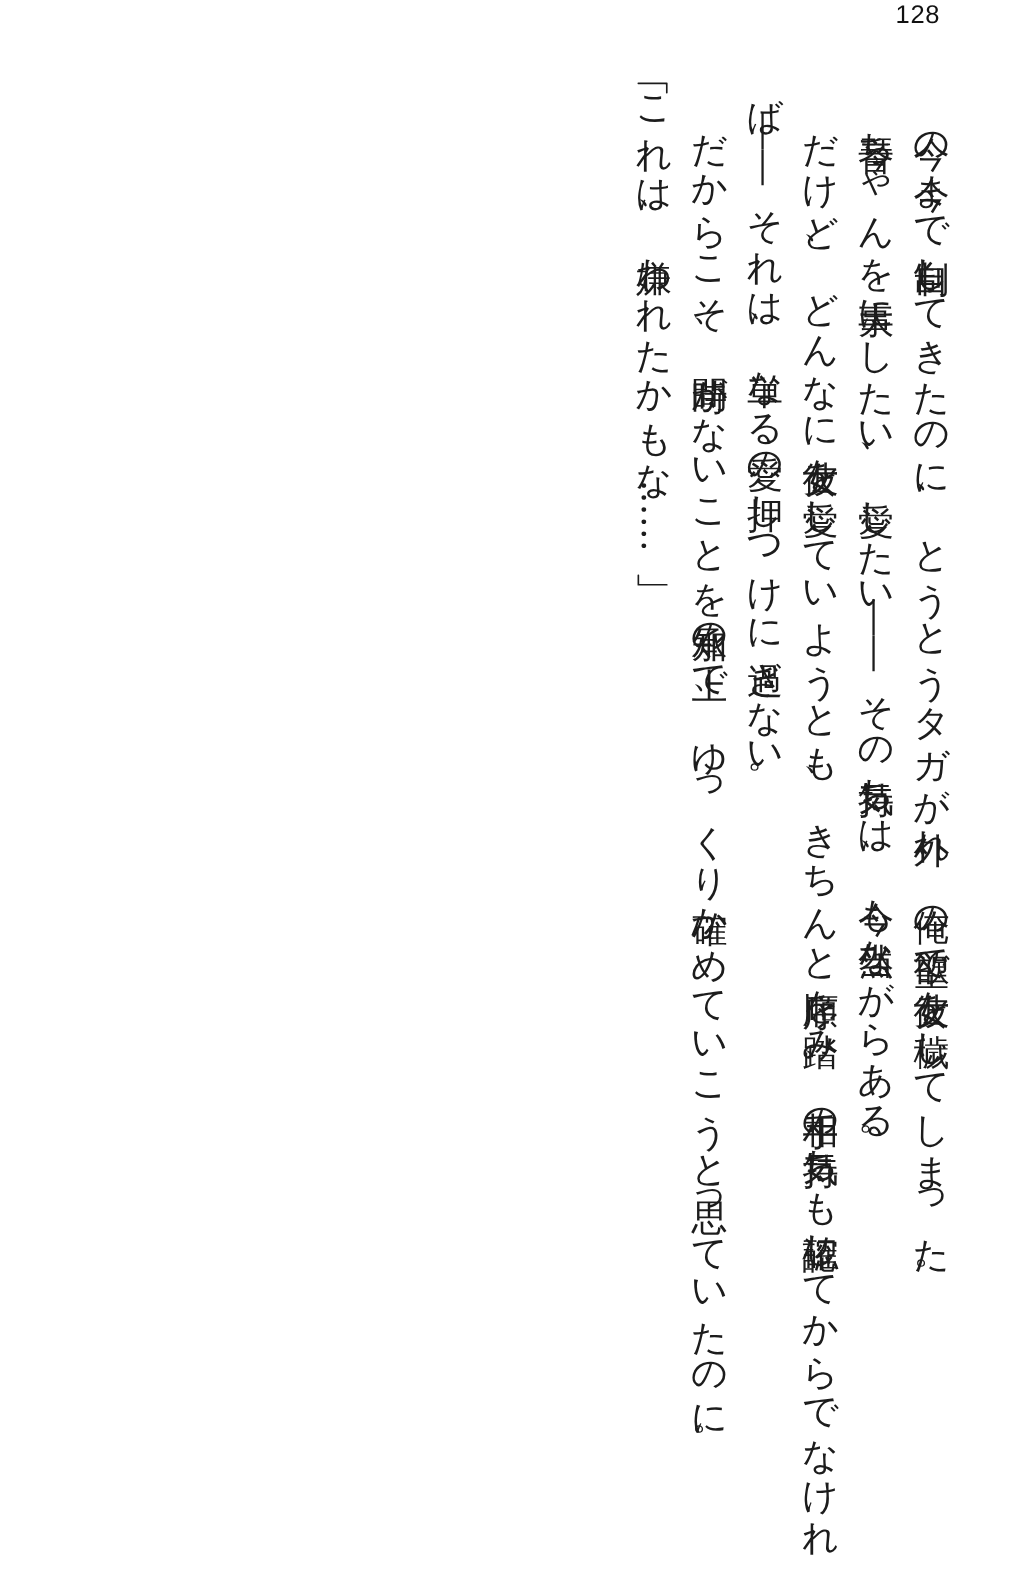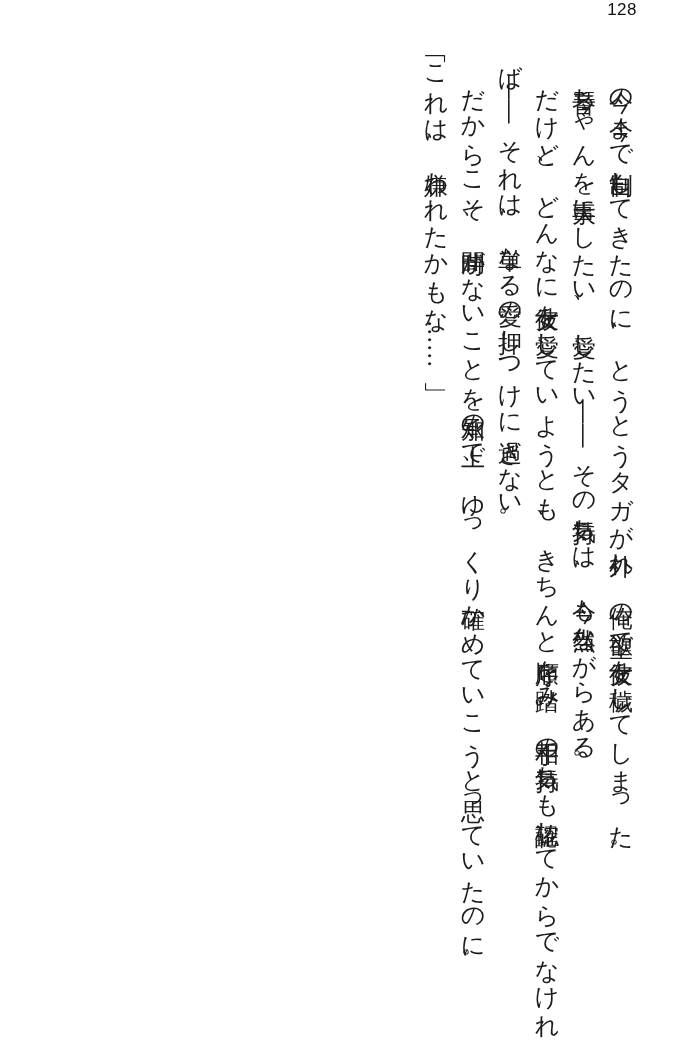--- a/index.html
+++ b/index.html
@@ -17,21 +17,21 @@
     .book-page {
       position: absolute;
       inset: 0;
       background: #ffffff;
     }
     .page-number {
       position: absolute;
       top: 0px;
       left: 597px;
       width: 40px;
-      text-align: right;
+      text-align: left;
       font-family: "Liberation Sans", sans-serif;
       font-size: 17px;
       font-weight: 400;
       color: #111111;
       letter-spacing: 0.5px;
     }
     .text-block {
       position: absolute;
       top: 48px;
       right: 40px;

